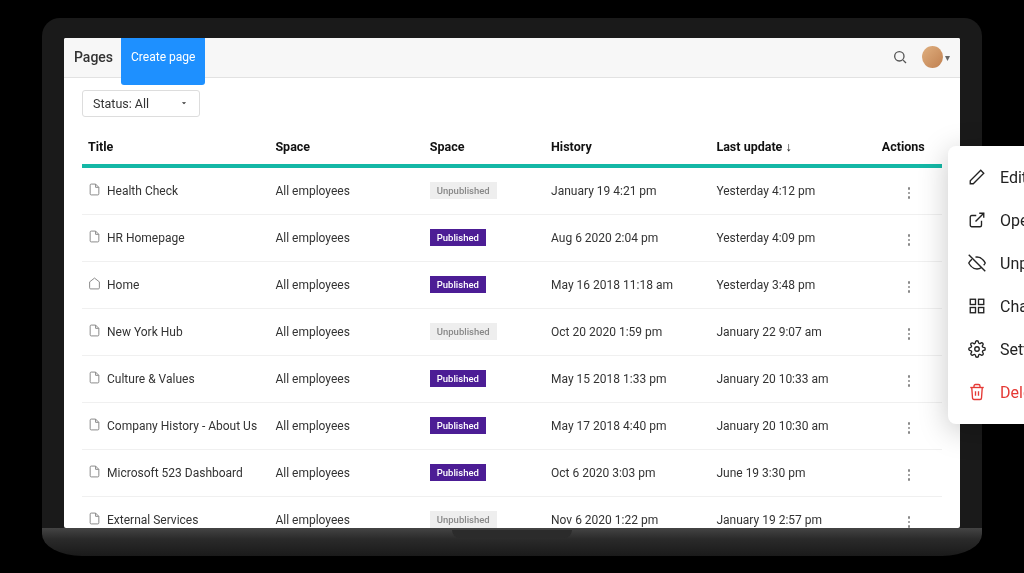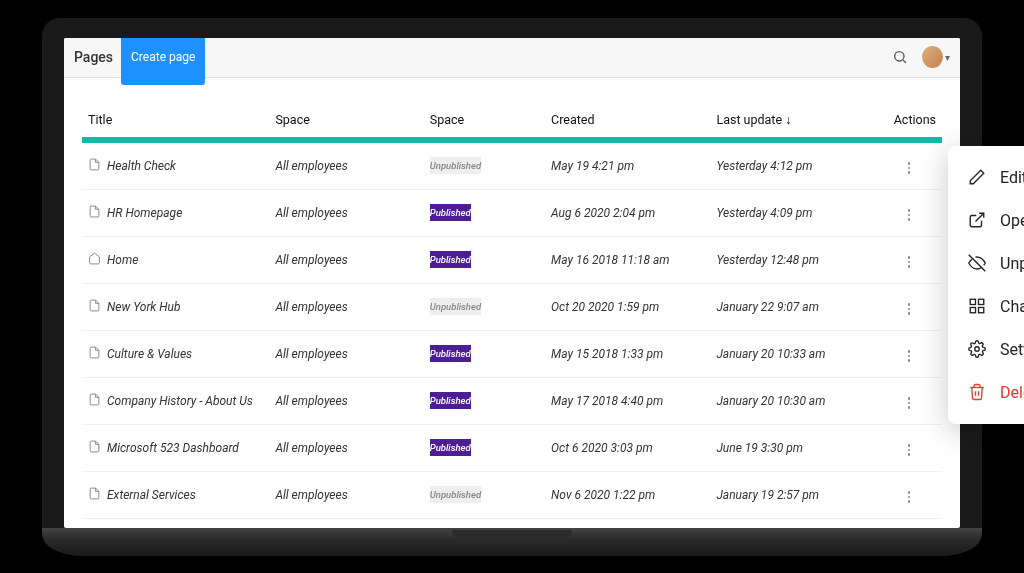--- a/index.html
+++ b/index.html
@@ -17,28 +17,28 @@
 .spacer { flex:1; }
 .icon-btn { width:28px; height:28px; display:flex; align-items:center; justify-content:center; cursor:pointer; color:#555; }
 .avatar { width:22px; height:22px; border-radius:50%; background: linear-gradient(135deg,#e0b080,#c08050); display:inline-block; }
 .caret-down { font-size:10px; color:#666; margin-left:2px; }
 
 .content { padding: 12px 18px; }
 .filter { display:inline-flex; align-items:center; border:1px solid #ddd; border-radius:3px; padding:5px 10px; font-size:12.5px; color:#333; gap:30px; cursor:pointer; }
 .filter svg { color:#333; }
 
 table { width:100%; border-collapse:collapse; margin-top:12px; table-layout:fixed; }
-th { text-align:left; font-size:12.5px; font-weight:400; color:#111; padding:10px 6px; border-bottom:6px solid #14b8a6; }
-td { font-size:12px; color:#333; padding:11px 6px; border-bottom:1px solid #f0f0f0; vertical-align:middle;font-style:italic; }
-.col-title{width:170px}.col-space{width:140px}.col-status{width:110px}.col-created{width:150px}.col-updated{width:150px}.col-actions{width:60px;text-align:right}
+th { text-align:left; font-size:12.5px; font-weight:700; color:#111; padding:10px 6px; border-bottom:4px solid #14b8a6; }
+td { font-size:12px; color:#333; padding:11px 6px; border-bottom:1px solid #f0f0f0; vertical-align:middle; }
+.col-title{width:170px}.col-space{width:140px}.col-status{width:110px}.col-created{width:150px}.col-updated{width:150px}.col-actions{width:60px;text-align:left}
 
 .title-cell { display:flex; align-items:center; gap:6px; }
 .title-cell svg { flex-shrink:0; color:#888; }
 
-.badge { display:inline-block; font-size:9.5px; padding:3px 0; border-radius:0; font-weight:500; }
+.badge { display:inline-block; font-size:9.5px; padding:3px 7px; border-radius:0; font-weight:500; }
 .badge.pub { background:#4c1d95; color:#fff; }
 .badge.unpub { background:#eee; color:#888; }
 .dots { cursor:pointer; display:inline-flex; flex-direction:column; gap:2px; align-items:center; padding:4px; }
 .dots span { width:2.5px; height:2.5px; background:#888; border-radius:50%; }
 
 
 .ctx-menu { position:absolute; right:-166px; top:128px; width:200px; background:#fff; border-radius:8px; box-shadow: 0 6px 30px rgba(0,0,0,.22); padding:10px 0; z-index:50; }
 .ctx-item { display:flex; align-items:center; gap:14px; padding:12px 20px; font-size:16px; color:#222; cursor:pointer; }
 .ctx-item.danger { color:#e53935; }
 .ctx-item svg { flex-shrink:0; }
@@ -60,46 +60,52 @@
               <line x1="21" y1="21" x2="16.65" y2="16.65"></line>
             </svg>
         </div>
         <div class="icon-btn">
           <span class="avatar"></span>
           <span class="caret-down">▾</span>
         </div>
       </div>
 
       <div class="content">
+        <div class="filter">
+          <span>Status: All</span>
+          <svg width="10" height="10" viewBox="0 0 24 24" fill="currentColor">
+              <path d="M7 10l5 5 5-5z"></path>
+            </svg>
+        </div>
 
         <table>
           <thead>
             <tr>
               <th class="col-title">Title</th>
               <th class="col-space">Space</th>
               <th class="col-status">Space</th>
-              <th class="col-created">Created</th>
+              <th class="col-created">History</th>
               <th class="col-updated"><span>Last update ↓</span></th>
               <th class="col-actions">Actions</th>
             </tr>
           </thead>
           <tbody id="tbody">
               <tr>
                 <td>
                   <div class="title-cell">
                     <span><svg width="13" height="13" viewBox="0 0 24 24" fill="none" stroke="currentColor" stroke-width="1.8">
                         <path d="M14 2H6a2 2 0 00-2 2v16a2 2 0 002 2h12a2 2 0 002-2V8z"></path>
                         <polyline points="14 2 14 8 20 8"></polyline>
                       </svg></span>
                     <span>Health Check</span>
                   </div>
                 </td>
                 <td>All employees</td>
                 <td><span class="badge unpub">Unpublished</span></td>
-                <td>May 19 4:21 pm</td>
+                <td>January 19 4:21 pm</td>
                 <td>Yesterday 4:12 pm</td>
                 <td style="text-align:center"><div class="dots">
                     <span></span>
                     <span></span>
                     <span></span>
                   </div></td>
               </tr>
               <tr>
                 <td>
                   <div class="title-cell">
@@ -125,21 +131,21 @@
                   <div class="title-cell">
                     <span><svg width="13" height="13" viewBox="0 0 24 24" fill="none" stroke="currentColor" stroke-width="1.8">
                         <path d="M3 9l9-7 9 7v11a2 2 0 01-2 2H5a2 2 0 01-2-2z"></path>
                       </svg></span>
                     <span>Home</span>
                   </div>
                 </td>
                 <td>All employees</td>
                 <td><span class="badge pub">Published</span></td>
                 <td>May 16 2018 11:18 am</td>
-                <td>Yesterday 12:48 pm</td>
+                <td>Yesterday 3:48 pm</td>
                 <td style="text-align:center"><div class="dots">
                     <span></span>
                     <span></span>
                     <span></span>
                   </div></td>
               </tr>
               <tr>
                 <td>
                   <div class="title-cell">
                     <span><svg width="13" height="13" viewBox="0 0 24 24" fill="none" stroke="currentColor" stroke-width="1.8">

